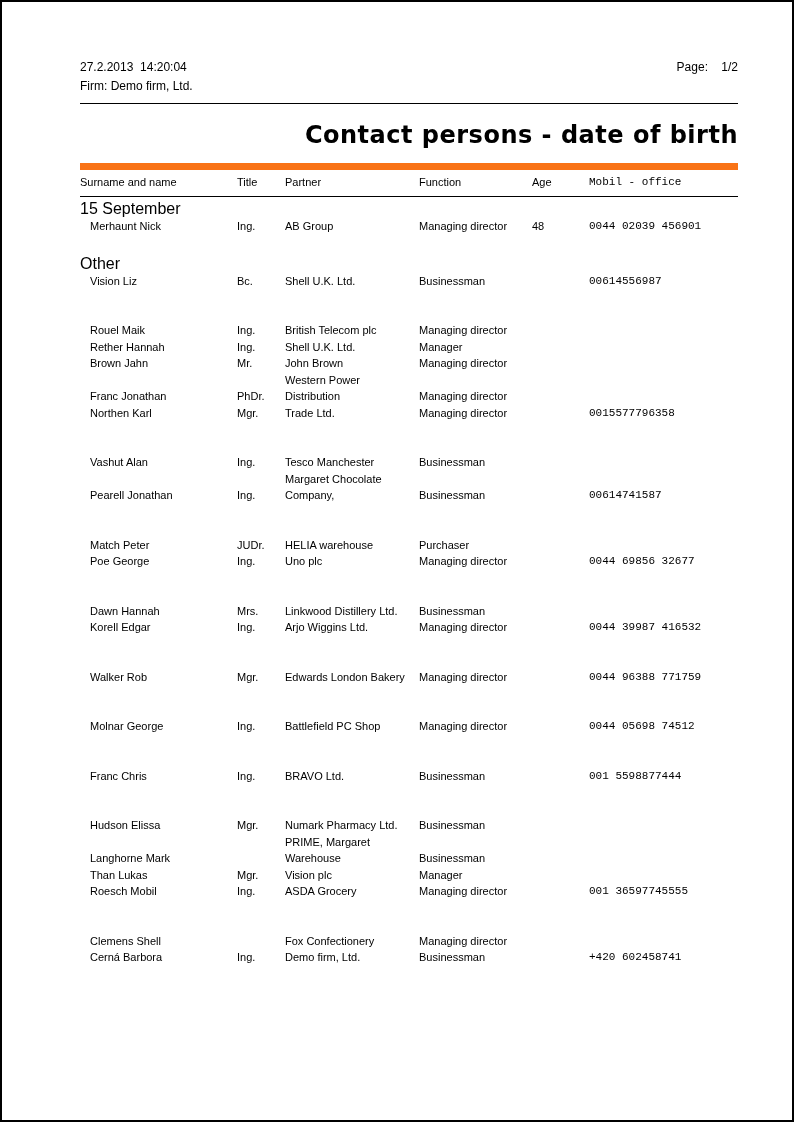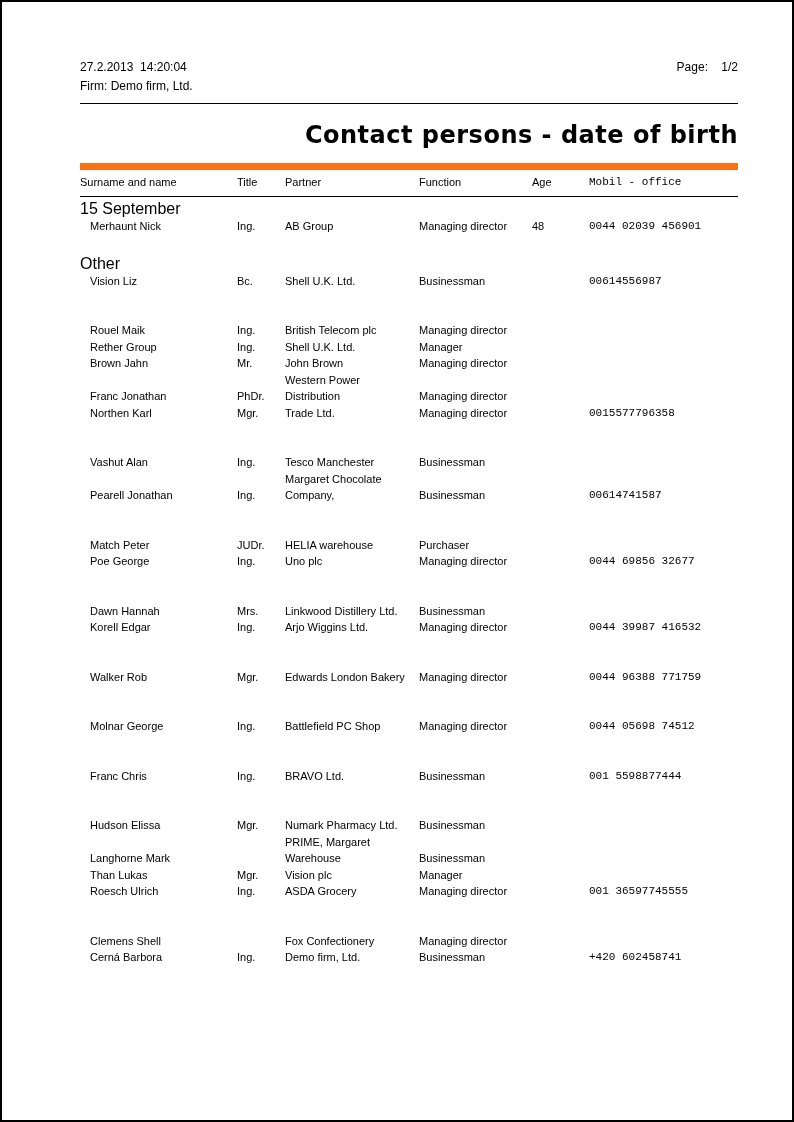--- a/index.html
+++ b/index.html
@@ -102,21 +102,21 @@
             <div class="block">
               <div class="row">
                 <div class="td c-name">Rouel Maik</div>
                 <div class="td c-title">Ing.</div>
                 <div class="td c-partner">British Telecom plc</div>
                 <div class="td c-function">Managing director</div>
                 <div class="td c-age"></div>
                 <div class="td c-mobil"></div>
               </div>
               <div class="row">
-                <div class="td c-name">Rether Group</div>
+                <div class="td c-name">Rether Hannah</div>
                 <div class="td c-title">Ing.</div>
                 <div class="td c-partner">Shell U.K. Ltd.</div>
                 <div class="td c-function">Manager</div>
                 <div class="td c-age"></div>
                 <div class="td c-mobil"></div>
               </div>
               <div class="row">
                 <div class="td c-name">Brown Jahn</div>
                 <div class="td c-title">Mr.</div>
                 <div class="td c-partner">John Brown</div>
@@ -245,21 +245,21 @@
               </div>
               <div class="row">
                 <div class="td c-name">Than Lukas</div>
                 <div class="td c-title">Mgr.</div>
                 <div class="td c-partner">Vision plc</div>
                 <div class="td c-function">Manager</div>
                 <div class="td c-age"></div>
                 <div class="td c-mobil"></div>
               </div>
               <div class="row">
-                <div class="td c-name">Roesch Ulrich</div>
+                <div class="td c-name">Roesch Mobil</div>
                 <div class="td c-title">Ing.</div>
                 <div class="td c-partner">ASDA Grocery</div>
                 <div class="td c-function">Managing director</div>
                 <div class="td c-age"></div>
                 <div class="td c-mobil">001 36597745555</div>
               </div>
             </div>
             <div class="block">
               <div class="row">
                 <div class="td c-name">Clemens Shell</div>

